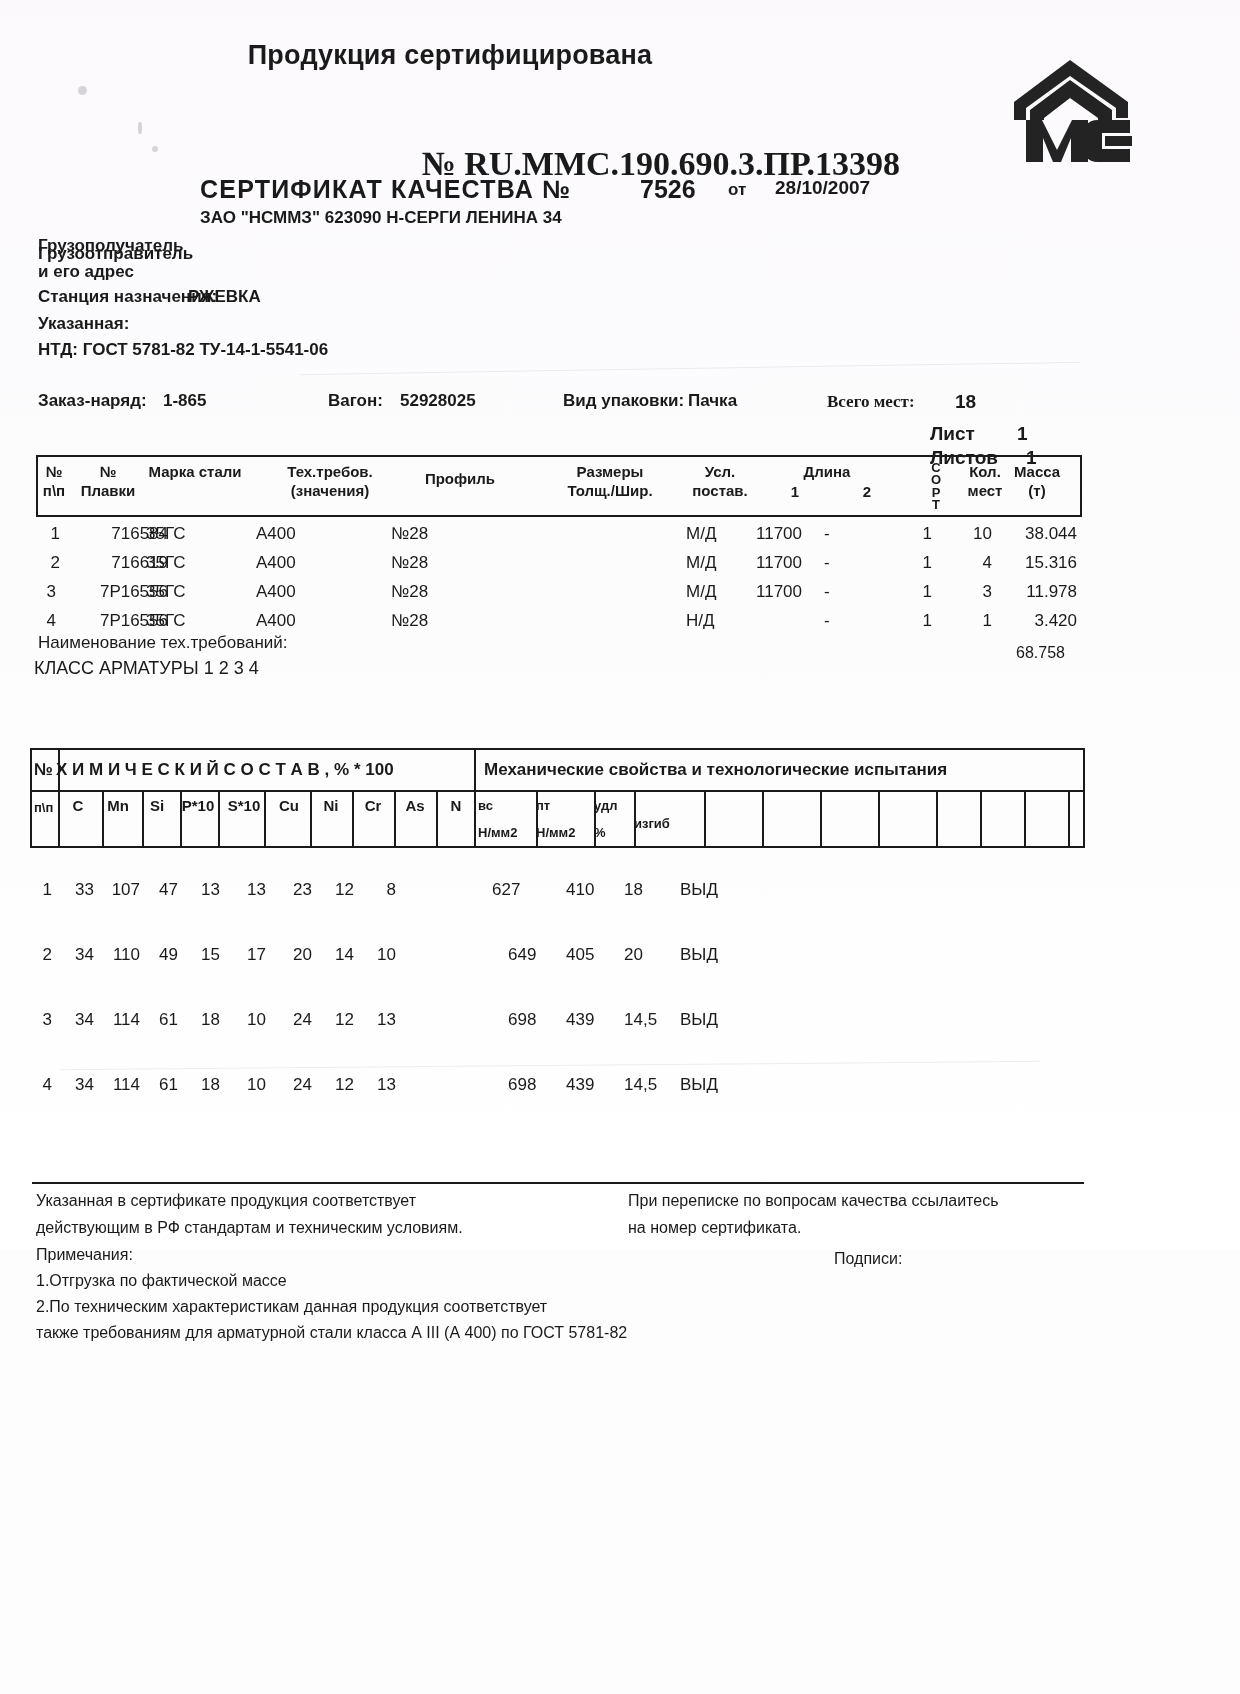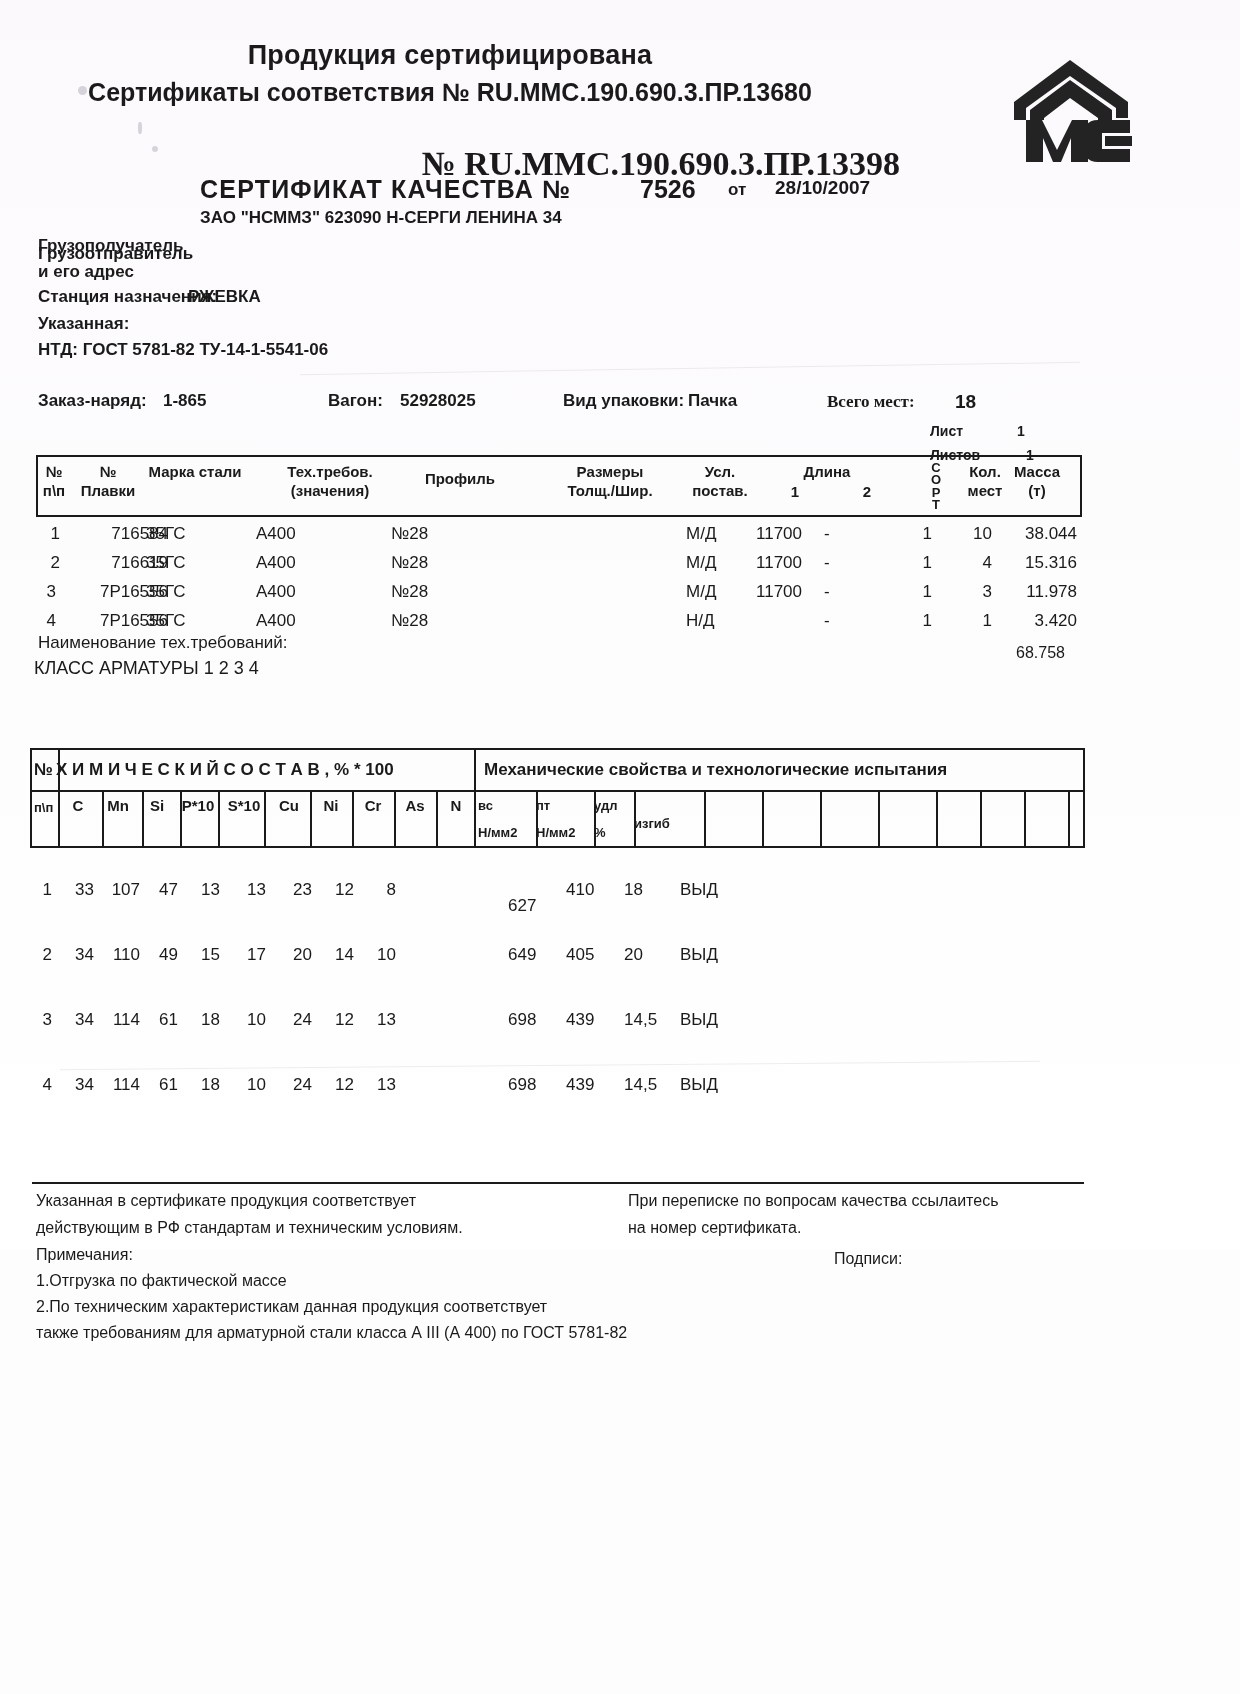--- a/index.html
+++ b/index.html
@@ -122,21 +122,21 @@
   .row2 { position: absolute; font-size: 17px; font-weight: bold; white-space: nowrap; }
   .r2a { left: 38px; top: 391px; }
   .r2av { left: 163px; top: 391px; }
   .r2b { left: 328px; top: 391px; }
   .r2bv { left: 400px; top: 391px; }
   .r2c { left: 563px; top: 391px; }
   .r2cv { left: 688px; top: 391px; }
   .r2d { left: 827px; top: 392px; font-family: Liberation Serif, serif; }
   .r2dv { left: 955px; top: 391px; font-size: 19px;}
 
-  .sheet { position: absolute; font-size: 14px; font-weight: bold; white-space: nowrap; }
+  .sheet { position: absolute; font-size: 19px; font-weight: bold; white-space: nowrap; }
   .sh1 { left: 930px; top: 423px; }
   .sh1v { left: 1017px; top: 423px; }
   .sh2 { left: 930px; top: 447px; }
   .sh2v { left: 1026px; top: 447px; }
 
   
   .ptable {
     position: absolute;
     left: 36px;
     top: 455px;
@@ -274,21 +274,20 @@
     height: 1px;
   }
 </style>
 </head>
 <body>
 
 <div class="page">
   <div class="paper-tint"></div>
 
   <div class="hdr title1">Продукция сертифицирована</div>
-  <div class="hdr title2">Сертификаты соответствия № RU.ММС.190.690.3.ПР.13680</div>
   <div class="hdr title4">№ RU.ММС.190.690.3.ПР.13398</div>
 
   <div class="logo">
     <svg viewBox="0 0 120 110" width="120" height="110" aria-hidden="true">
       <path d="M58 2 L116 44 L116 60 L104 60 L104 50 L58 18 L14 50 L14 62 L2 62 L2 44 Z" fill="#232323"></path>
       <path d="M58 22 L100 52 L100 62 L86 62 L86 60 L58 40 L32 60 L32 62 L18 62 L18 52 Z" fill="#232323"></path>
       <path d="M14 62 L14 104 L31 104 L31 80 L41 104 L49 104 L59 80 L59 104 L76 104 L76 62 L60 62 L45 92 L30 62 Z" fill="#232323"></path>
       <path d="M118 62 L86 62 Q70 62 70 83 Q70 104 86 104 L118 104 L118 91 L90 91 L90 75 L118 75 Z" fill="#232323"></path>
       <rect x="93" y="78" width="27" height="10" fill="#232323"></rect>
     </svg>
@@ -486,21 +485,21 @@
     <span class="cc" style="left:32px; width:32px;">33</span>
     <span class="cc" style="left:68px; width:42px;">107</span>
     <span class="cc" style="left:116px; width:32px;">47</span>
     <span class="cc" style="left:158px; width:32px;">13</span>
     <span class="cc" style="left:204px; width:32px;">13</span>
     <span class="cc" style="left:250px; width:32px;">23</span>
     <span class="cc" style="left:292px; width:32px;">12</span>
     <span class="cc" style="left:334px; width:32px;">8</span>
     <span class="cc" style="left:376px; width:32px;"></span>
     <span class="cc" style="left:418px; width:32px;"></span>
-    <span class="ccl" style="left:478px; width:52px;margin-top:16px;">627</span>
+    <span class="ccl" style="left:462px; width:52px;">627</span>
     <span class="ccl" style="left:536px; width:52px;">410</span>
     <span class="ccl" style="left:594px; width:52px;">18</span>
     <span class="ccl" style="left:650px; width:60px;">ВЫД</span>
   </div>
 
   <div class="crow" style="top:945px;">
     <span class="cc" style="left:4px; width:18px;">2</span>
     <span class="cc" style="left:32px; width:32px;">34</span>
     <span class="cc" style="left:68px; width:42px;">110</span>
     <span class="cc" style="left:116px; width:32px;">49</span>

